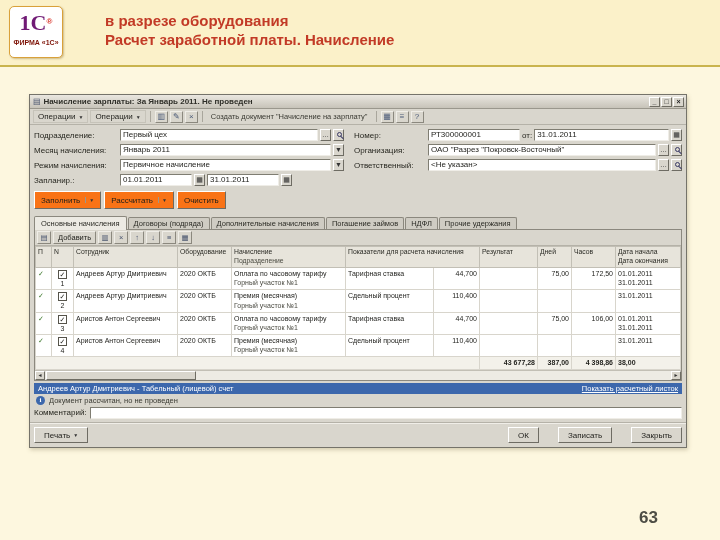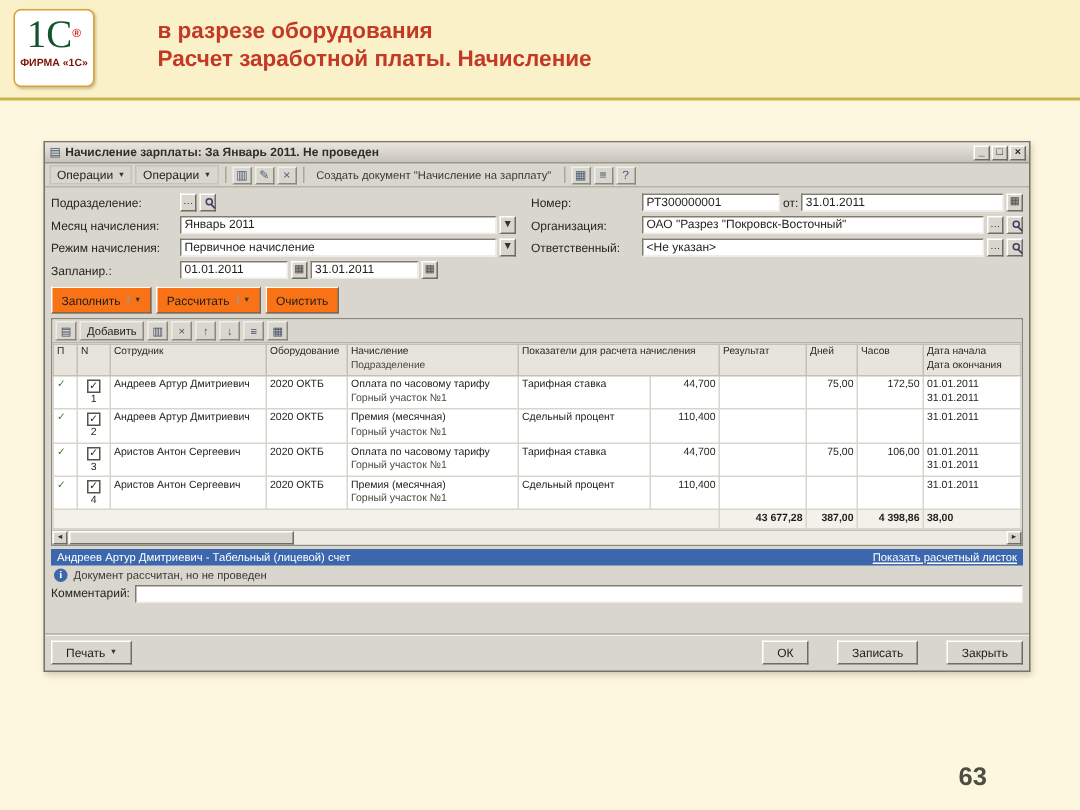--- a/index.html
+++ b/index.html
@@ -2,21 +2,21 @@
 <html><head>
 <meta charset="utf-8">
 <style>
   *{margin:0;padding:0;box-sizing:border-box}
   html,body{width:720px;height:540px}
   body{background:#FDF7DF;font-family:"Liberation Sans",sans-serif;position:relative;overflow:hidden}
 
   
   .hdr{position:absolute;left:0;top:0;right:0;height:67px;background:#FBF1C9;border-bottom:2px solid #C9B44D}
   .logo{position:absolute;left:9px;top:6px;width:54px;height:52px;background:#fff;border:1px solid #D9A13A;border-radius:5px;text-align:center;box-shadow:1px 1px 2px rgba(120,90,20,.35)}
-  .logo-1c{font-family:"Liberation Serif",serif;font-weight:normal;font-size:26px;color:#14532d;line-height:32px}
+  .logo-1c{font-family:"Liberation Serif",serif;font-weight:bold;font-size:22px;color:#701a75;line-height:32px}
   .logo-reg{font-size:8px;color:#D6281E;vertical-align:super;font-weight:bold}
   .logo-firm{font-size:7px;font-weight:bold;color:#7E1408}
   .stitle{position:absolute;left:105px;top:11px;font-size:15px;font-weight:bold;color:#C23A26;line-height:19px}
   .pageno{position:absolute;right:62px;bottom:12px;font-size:17px;font-weight:bold;color:#4D4D45}
 
   
   .app{position:absolute;left:29px;top:94px;width:658px;height:354px;background:#D9D6CD;border:1px solid #75736A;display:flex;flex-direction:column;font-size:8px;color:#1E1E1A;box-shadow:1px 2px 4px rgba(90,80,40,.25)}
   .tbar{height:14px;background:linear-gradient(#EAE7E0,#C7C3B9);display:flex;align-items:center;padding:0 2px;border-bottom:1px solid #9A978D;flex:0 0 auto}
   .tbar-ico{font-size:8px;margin:0 3px 0 1px;color:#44506B}
   .tbar-title{flex:1;font-weight:bold;font-size:8px;color:#2E2E28;white-space:nowrap;overflow:hidden}
@@ -124,20 +124,21 @@
     <span class="msep"></span>
     <span class="tool">▦</span>
     <span class="tool">≡</span>
     <span class="tool">?</span>
   </div>
 
   <div class="form">
     <div class="fcol left">
       <div class="frow">
         <span class="flabel">Подразделение:</span>
+        <span class="inp" style="flex:1">Первый цех</span>
         <span class="fbtn">…</span>
         <span class="fbtn"><span class="mag"></span></span>
       </div>
       <div class="frow">
         <span class="flabel">Месяц начисления:</span>
         <span class="inp" style="flex:1">Январь 2011</span>
         <span class="fbtn">▼</span>
       </div>
       <div class="frow">
         <span class="flabel">Режим начисления:</span>
@@ -182,20 +183,28 @@
     </div>
     <div class="abtn">
       <span>Рассчитать</span>
       <span class="dd">▼</span>
     </div>
     <div class="abtn">
       <span>Очистить</span>
     </div>
   </div>
 
+  <div class="tabs">
+    <span class="tab active">Основные начисления</span>
+    <span class="tab">Договоры (подряда)</span>
+    <span class="tab">Дополнительные начисления</span>
+    <span class="tab">Погашение займов</span>
+    <span class="tab">НДФЛ</span>
+    <span class="tab">Прочие удержания</span>
+  </div>
 
   <div class="gridwrap">
     <div class="gtoolbar">
       <span class="gbtn gico">▤</span>
       <div class="gbtn">
         <span>Добавить</span>
       </div>
       <span class="gbtn gico">▥</span>
       <span class="gbtn gico">×</span>
       <span class="gbtn gico">↑</span>

